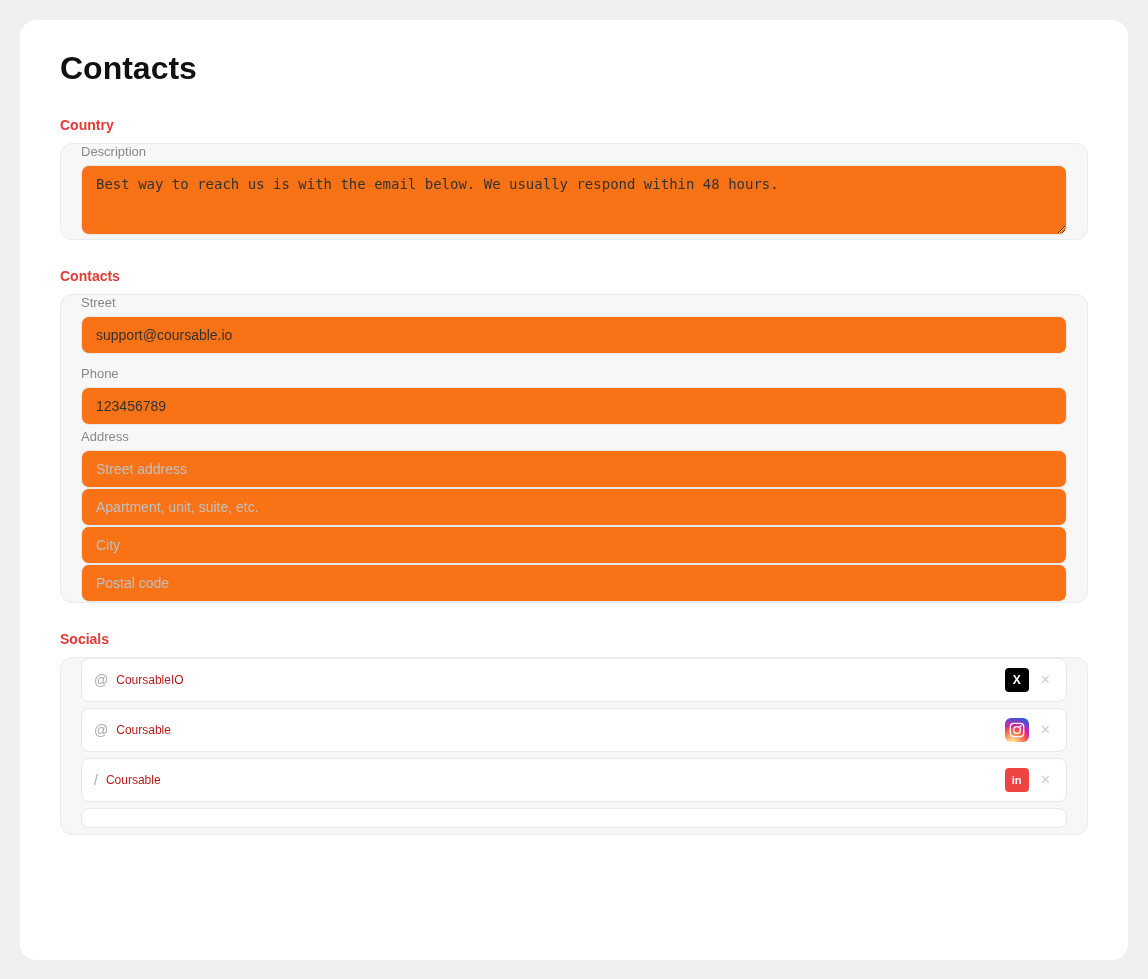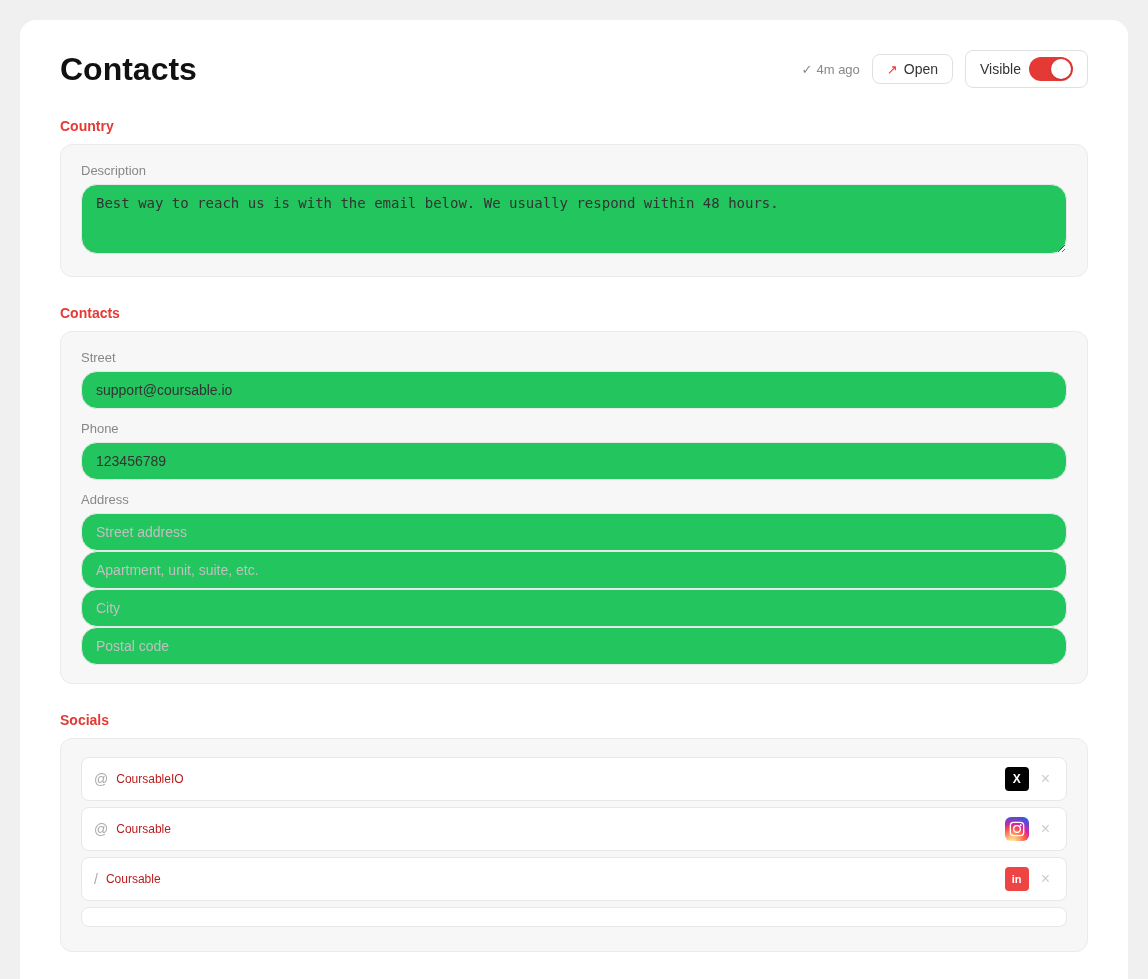--- a/index.html
+++ b/index.html
@@ -100,52 +100,52 @@
       font-weight: 600;
       color: #e53935;
       margin-bottom: 10px;
     }
     .section-wrapper {
       margin-bottom: 28px;
     }
     .card {
       background: #f7f7f7;
       border-radius: 12px;
-      padding: 18px 20px;
+      padding: 0 20px;
       border: 1px solid #ebebeb;
     }
     .field-label {
       font-size: 13px;
       color: #888888;
       margin-bottom: 6px;
       margin-top: 12px;
     }
     .field-label:first-child {
       margin-top: 0;
     }
     .text-input {
       width: 100%;
-      background: #22c55e;
+      background: #f97316;
       border: 1px solid #e8e8e8;
-      border-radius: 16px;
+      border-radius: 8px;
       padding: 10px 14px;
       font-size: 14px;
       color: #333;
       outline: none;
       resize: none;
     }
     .text-input::placeholder {
       color: #c0c0c0;
     }
     textarea.text-input {
       min-height: 70px;
       resize: vertical;
     }
     .address-subsection {
-      margin-top: 12px;
+      margin-top: 4px;
     }
     .address-subsection .field-label {
       margin-top: 0;
       margin-bottom: 6px;
     }
     .address-inputs {
       display: flex;
       flex-direction: column;
     }
     .social-row {
@@ -208,31 +208,20 @@
       flex-shrink: 0;
       padding: 2px 4px;
     }
   </style>
 </head>
 <body>
 
 <div class="page-card">
   <div class="header">
     <h1 class="page-title">Contacts</h1>
-    <div class="header-right">
-      <span class="saved-time">4m ago</span>
-      <button class="open-button">
-        <span class="open-button-icon">↗</span>
-        <span>Open</span>
-      </button>
-      <div class="visible-section">
-        <span class="visible-label">Visible</span>
-        <div class="toggle"></div>
-      </div>
-    </div>
   </div>
 
   <div class="section-wrapper">
     <div class="section-label">Country</div>
     <div class="card">
       <div class="field-label">Description</div>
       <textarea class="text-input" style="">Best way to reach us is with the email below. We usually respond within 48 hours.</textarea>
     </div>
   </div>
 

